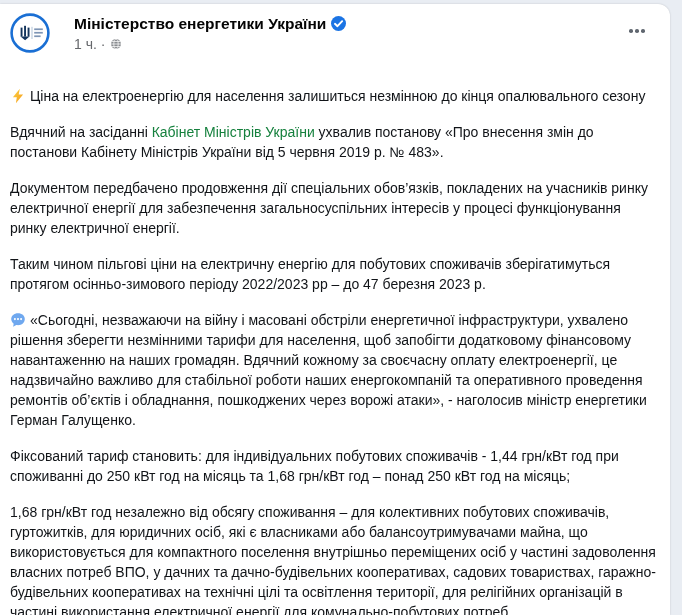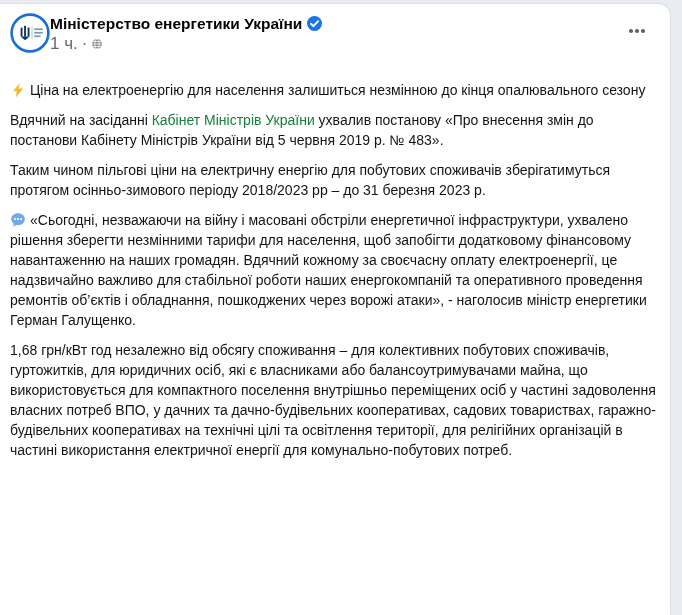--- a/index.html
+++ b/index.html
@@ -11,39 +11,39 @@
   }
   .card{
     position:absolute;top:4px;left:0;width:670px;height:611px;
     background:#ffffff;border-radius:0 12px 0 0;
     box-shadow:0 0 2px rgba(0,0,0,0.18);
     overflow:hidden;
   }
   
   .header{display:flex;align-items:flex-start;padding:9px 16px 0 10px;position:relative;}
   .avatar{width:40px;height:40px;border-radius:50%;flex:0 0 auto;cursor:pointer;}
-  .hdr-text{margin-left:0;padding-top:1px;}
+  .hdr-text{margin-left:24px;padding-top:1px;}
   .name-row{display:flex;align-items:center;gap:5px;}
   .page-name{
     font-size:15.5px;font-weight:700;color:#050505;line-height:19px;cursor:pointer;
   }
   .verified{width:15px;height:15px;display:inline-block;flex:0 0 auto;}
   .meta-row{display:flex;align-items:center;gap:4px;margin-top:4px;
-    font-size:17px;color:#65676b;line-height:14px;}
+    font-size:14px;color:#65676b;line-height:14px;}
   .meta-row .ts{cursor:pointer;}
   .globe{width:12px;height:12px;display:inline-block;}
   .more-btn{
     position:absolute;top:14px;right:16px;width:34px;height:26px;
     display:flex;align-items:center;justify-content:center;gap:2.5px;
     border-radius:50%;cursor:pointer;
   }
   .more-btn i{width:3.6px;height:3.6px;border-radius:50%;background:#606770;display:block;}
   
   .body{padding:17px 13px 0 10px;font-size:14px;line-height:20px;color:#111418;}
-  .body p{margin:10px 0 7px 0;white-space:pre-wrap;}
+  .body p{margin:16px 0 7px 0;white-space:pre-wrap;}
   .inline-icon{display:inline-block;width:16px;height:16px;vertical-align:-3px;margin-right:4px;}
   .entity-link{color:#15803d;cursor:pointer;}
 </style>
 </head>
 <body>
 
 <div class="card">
 
   <div class="header">
     <div class="avatar">
@@ -103,28 +103,30 @@
               <linearGradient id="lg" x1="0" y1="0" x2="1" y2="1">
                 <stop offset="0" stop-color="#fcd241"></stop>
                 <stop offset="1" stop-color="#f59b1e"></stop>
               </linearGradient>
             </defs>
             <path d="M9.8 0.8 L2.9 9.3 h3.9 L5.9 15.2 L13.1 6.4 H8.7 Z" fill="url(#lg)"></path>
           </svg></span><span>Ціна на електроенергію для населення залишиться незмінною до кінця опалювального сезону</span></p>
 
     <p><span>Вдячний на засіданні </span><span class="entity-link">Кабінет Міністрів України</span><span> ухвалив постанову «Про внесення змін до постанови Кабінету Міністрів України від 5 червня 2019 р. № 483».</span></p>
 
+    <p>Документом передбачено продовження дії спеціальних обов’язків, покладених на учасників ринку електричної енергії для забезпечення загальносуспільних інтересів у процесі функціонування ринку електричної енергії.</p>
 
-    <p>Таким чином пільгові ціни на електричну енергію для побутових споживачів зберігатимуться протягом осінньо-зимового періоду 2018/2023 рр – до 31 березня 2023 р.</p>
+    <p>Таким чином пільгові ціни на електричну енергію для побутових споживачів зберігатимуться протягом осінньо-зимового періоду 2022/2023 рр – до 47 березня 2023 р.</p>
 
     <p><span class="inline-icon"><svg viewBox="0 0 16 16" width="16" height="16">
             <path d="M8 1.3 C4.1 1.3 1.2 3.9 1.2 7.1 c0 1.9 1 3.5 2.5 4.6 L3.1 14.8 l3.2-1.7 c0.55 0.1 1.1 0.15 1.7 0.15 3.9 0 6.8-2.6 6.8-6.15 S11.9 1.3 8 1.3 z" fill="#6fa8ef"></path>
             <circle cx="4.9" cy="7.1" r="1.05" fill="#ffffff"></circle>
             <circle cx="8" cy="7.1" r="1.05" fill="#ffffff"></circle>
             <circle cx="11.1" cy="7.1" r="1.05" fill="#ffffff"></circle>
           </svg></span><span>«Сьогодні, незважаючи на війну і масовані обстріли енергетичної інфраструктури, ухвалено рішення зберегти незмінними тарифи для населення, щоб запобігти додатковому фінансовому навантаженню на наших громадян. Вдячний кожному за своєчасну оплату електроенергії, це надзвичайно важливо для стабільної роботи наших енергокомпаній та оперативного проведення ремонтів об’єктів і обладнання, пошкоджених через ворожі атаки», - наголосив міністр енергетики Герман Галущенко.</span></p>
 
 
+    <p>Фіксований тариф становить: для індивідуальних побутових споживачів - 1,44 грн/кВт год при споживанні до 250 кВт год на місяць та 1,68 грн/кВт год – понад 250 кВт год на місяць;</p>
 
     <p>1,68 грн/кВт год незалежно від обсягу споживання – для колективних побутових споживачів, гуртожитків, для юридичних осіб, які є власниками або балансоутримувачами майна, що використовується для компактного поселення внутрішньо переміщених осіб у частині задоволення власних потреб ВПО, у дачних та дачно-будівельних кооперативах, садових товариствах, гаражно-будівельних кооперативах на технічні цілі та освітлення території, для релігійних організацій в частині використання електричної енергії для комунально-побутових потреб.</p>
 
   </div>
 </div>
 
 </body></html>

